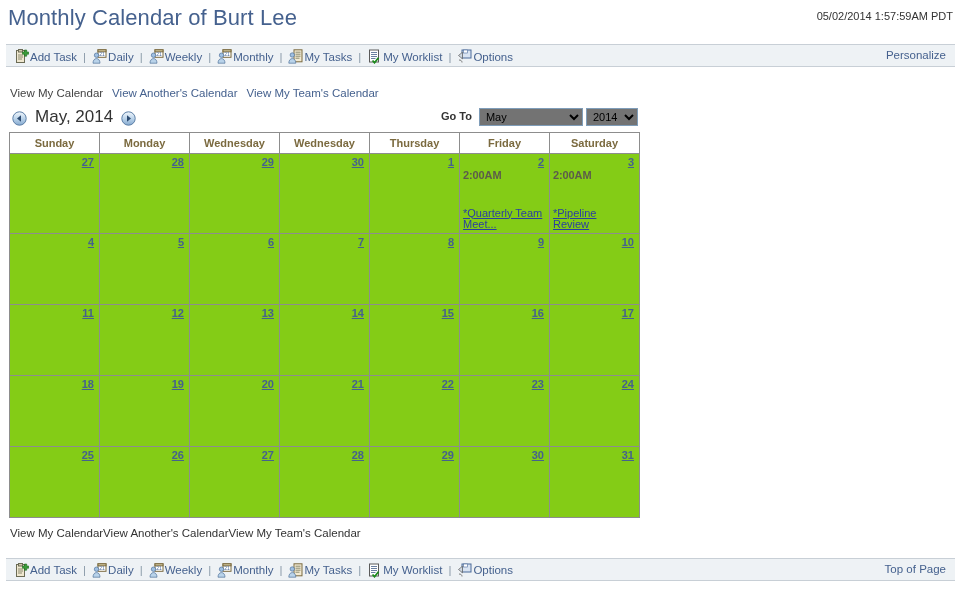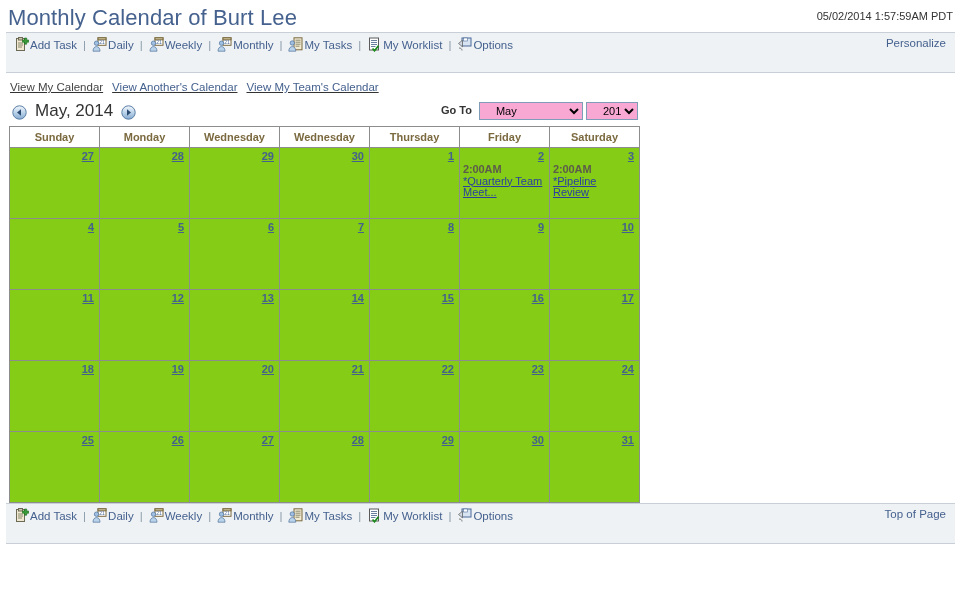--- a/index.html
+++ b/index.html
@@ -31,22 +31,22 @@
   .timestamp{
     position:absolute;right:8px;top:10px;
     font-size:11px;
     color:#333333;
     white-space:nowrap;
   }
 
   
   .toolbar{
     position:relative;
-    height:41px;
-    margin:0 6px;
+    height:23px;
+    margin:12px 6px;
     background:#eef2f5;
     border:1px solid #c8cfd6;
     border-left:none;border-right:none;
     box-sizing:border-box;
   }
   .toolbar-inner{
     position:absolute;left:8px;top:0;
     height:23px;
     display:flex;align-items:center;
     white-space:nowrap;
@@ -76,21 +76,20 @@
     color:#45618E;
     font-size:11.5px;
     text-decoration:none;
     cursor:pointer;
   }
 
   
   .viewlinks{
     padding:8px 0 6px 10px;
     font-size:11.5px;
-    text-decoration:underline;
   }
   .viewlinks .vl{
     color:#45618E;
     text-decoration:none;
     margin-right:9px;
     cursor:pointer;
   }
   .viewlinks .vl.current{
     color:#444444;
     cursor:default;
@@ -125,24 +124,24 @@
   .goto-lbl{
     font-weight:bold;font-size:11px;color:#333;
     margin-right:4px;
     vertical-align:3px;
   }
   select.ddl{
     font-family:"Liberation Sans", sans-serif;
     font-size:11px;
     color:#000;
     border:1px solid #7f9db9;
-    background:#f9a8d4;
+    background:#737373;
     height:18px;
     vertical-align:2px;
-    padding:0 0 0 12px;
+    padding:0 0 0 2px;
   }
   select.month-sel{width:104px;}
   select.year-sel{width:52px;}
 
   
   .calwrap{
     margin:0 0 0 9px;
     width:710px;
   }
   table.cal{
@@ -198,20 +197,21 @@
     color:#5c5c4a;
     letter-spacing:-0.1px;
   }
   .evt-title{
     display:block;
     font-size:11px;
     color:#2a3fa0;
     text-decoration:underline;
     cursor:pointer;
     word-break:break-word;
+    margin-top:26px;
   }
 
   
   .footlinks{
     padding:9px 0 7px 10px;
     font-size:11.5px;
   }
 </style>
 </head>
 <body>
@@ -480,20 +480,21 @@
               <a class="daynum">30</a>
             </td>
             <td class="weekend">
               <a class="daynum">31</a>
             </td>
           </tr>
         </tbody>
     </table>
   </div>
 
+  <div class="footlinks" id="viewlinks-bottom"><a class="vl current">View My Calendar</a><a class="vl">View Another's Calendar</a><a class="vl">View My Team's Calendar</a></div>
 
   <div class="toolbar">
     <div class="toolbar-inner" id="toolbar-bottom">
         <a class="tb-item">
           <span class="tb-ico"><svg width="15" height="15" viewBox="0 0 15 15">
               <rect x="2.5" y="1.5" width="8" height="12" fill="#efe7cf" stroke="#6b6b55"></rect>
               <rect x="4.5" y="0.5" width="4" height="2.5" fill="#cfc7ab" stroke="#6b6b55"></rect>
               <line x1="4" y1="6" x2="9" y2="6" stroke="#8a8a70"></line>
               <line x1="4" y1="8" x2="9" y2="8" stroke="#8a8a70"></line>
               <line x1="4" y1="10" x2="8" y2="10" stroke="#8a8a70"></line>

